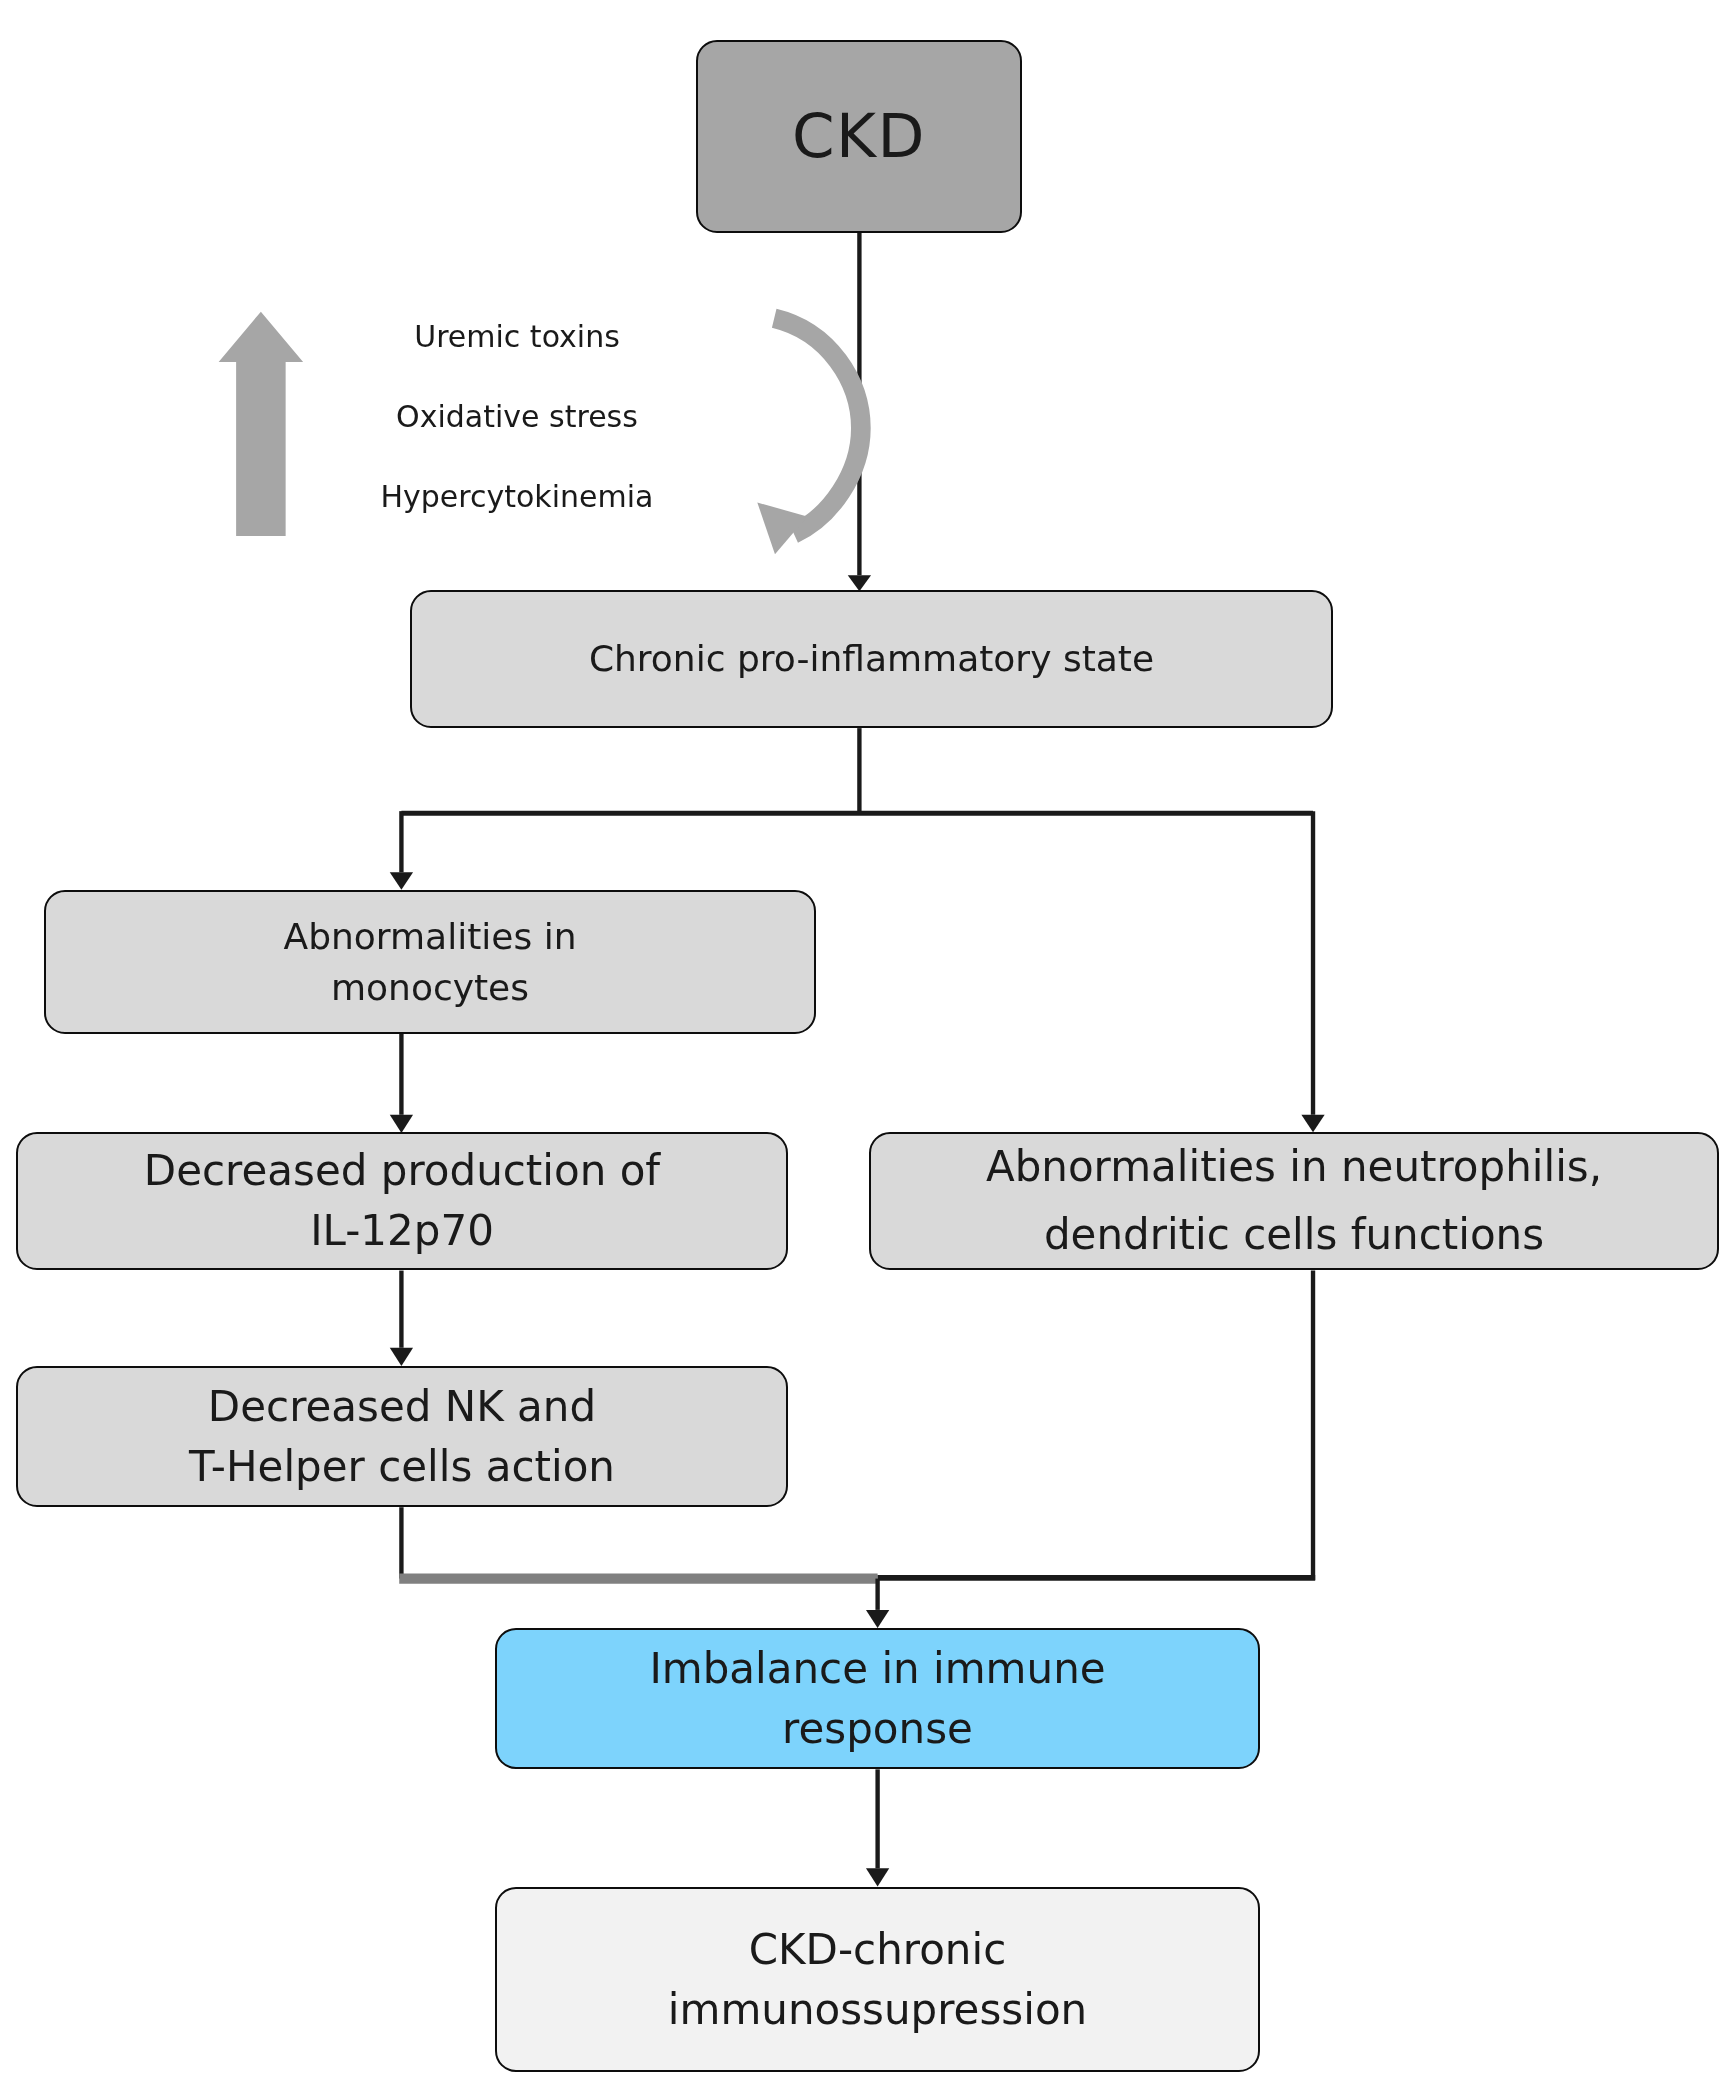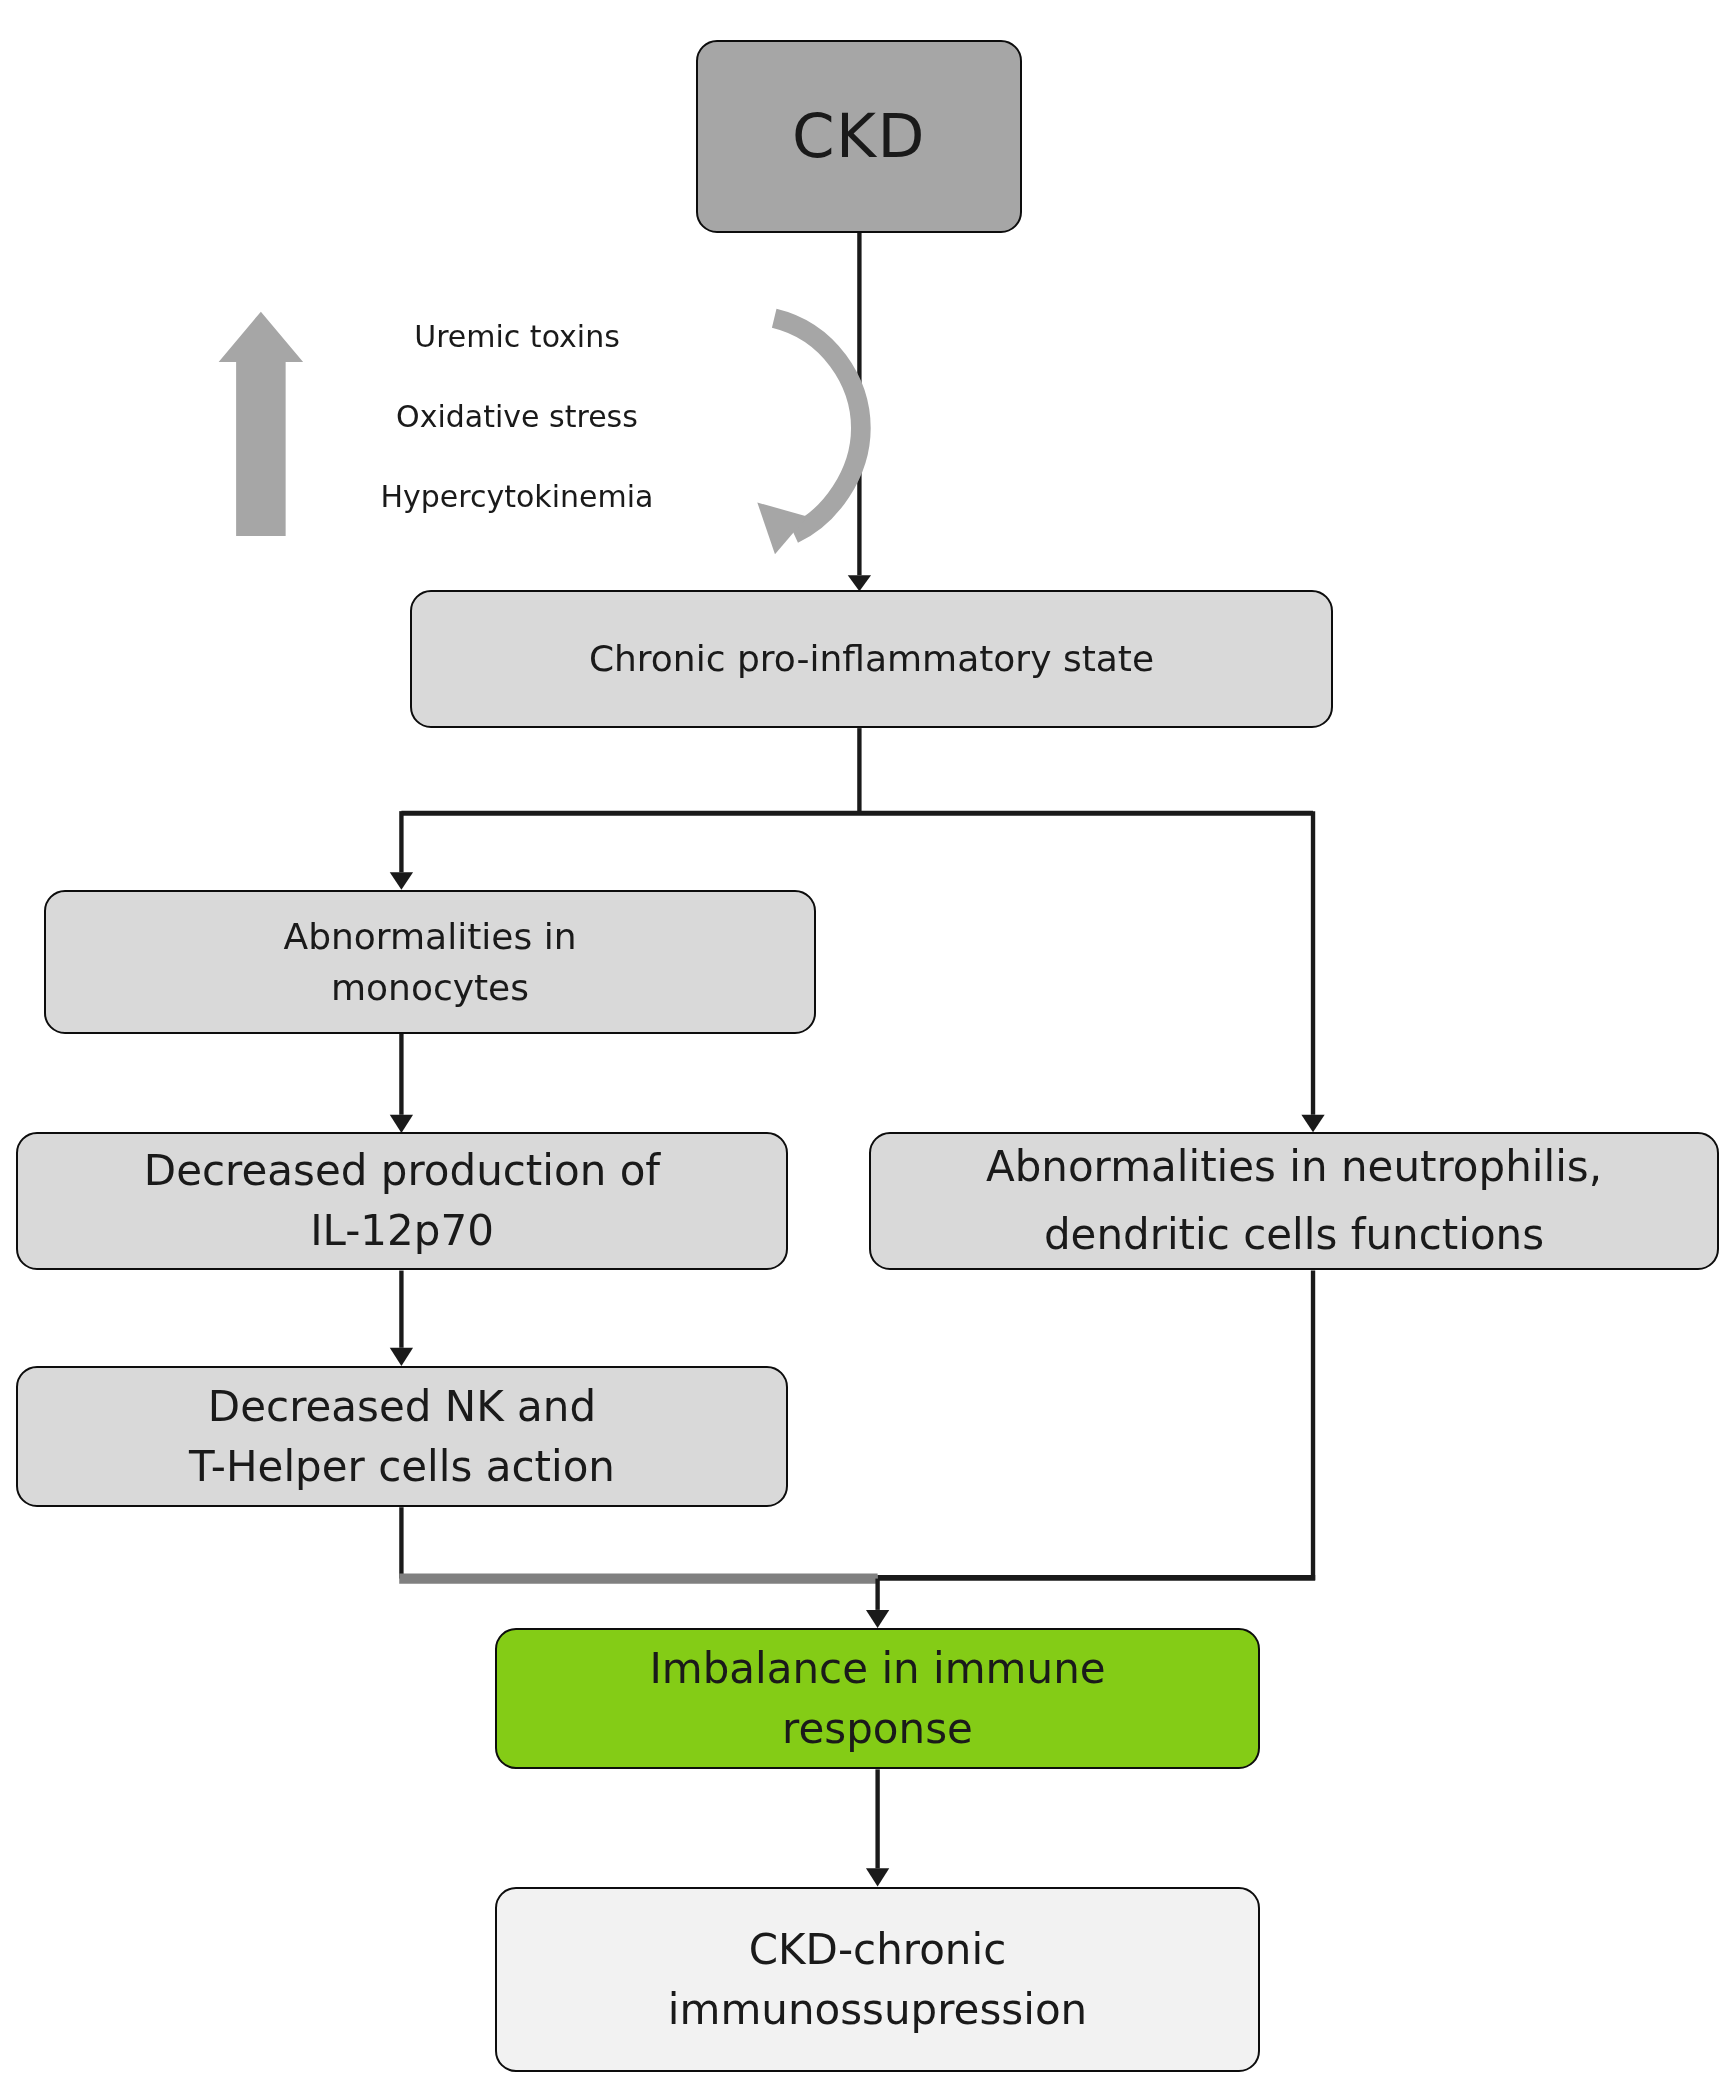--- a/index.html
+++ b/index.html
@@ -121,21 +121,21 @@
   <div class="node n-reg" style="left:869px;top:1132px;width:850px;height:138px;background:#d9d9d9;gap:8px;">
     <span class="ln">Abnormalities  in neutrophilis,</span>
     <span class="ln">dendritic cells functions</span>
   </div>
 
   <div class="node n-reg" style="left:16px;top:1366px;width:772px;height:141px;background:#d9d9d9;">
     <span class="ln">Decreased NK and</span>
     <span class="ln">T-Helper cells action</span>
   </div>
 
-  <div class="node n-reg" style="left:495px;top:1628px;width:765px;height:141px;background:#84cc16;">
+  <div class="node n-reg" style="left:495px;top:1628px;width:765px;height:141px;background:#7dd3fc;">
     <span class="ln">Imbalance in immune</span>
     <span class="ln">response</span>
   </div>
 
   <div class="node n-reg" style="left:495px;top:1887px;width:765px;height:185px;background:#f2f2f2;">
     <span class="ln">CKD-chronic</span>
     <span class="ln">immunossupression</span>
   </div>
 
 </div>

